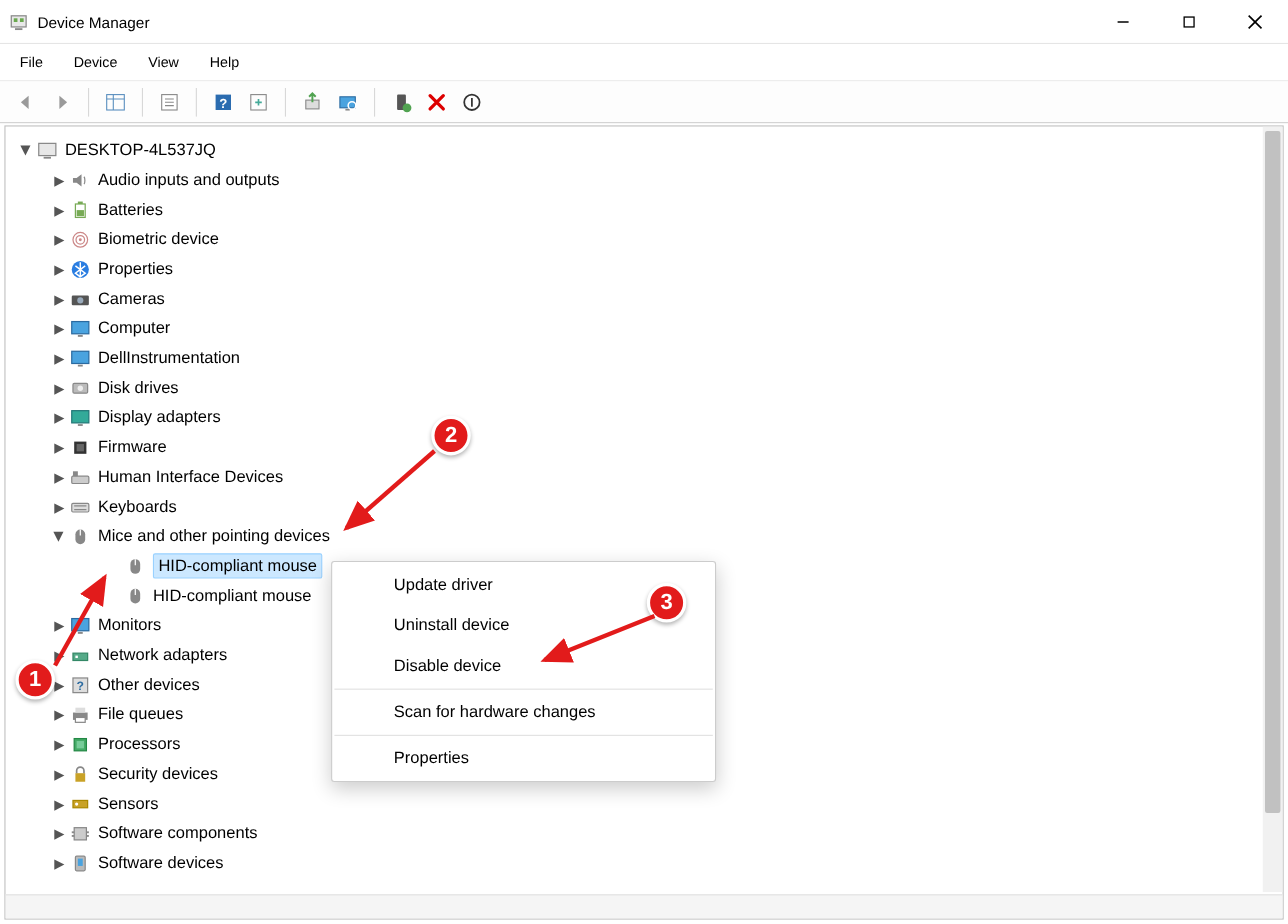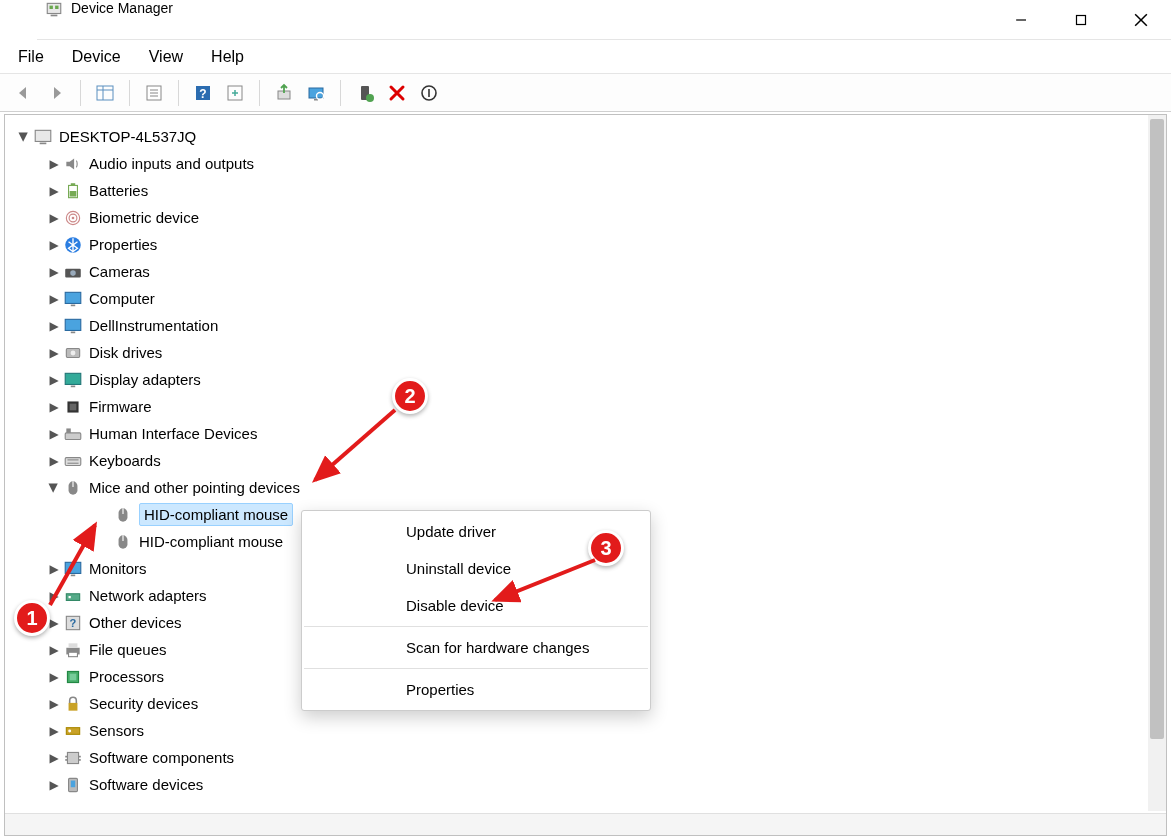--- a/index.html
+++ b/index.html
@@ -11,23 +11,23 @@
     overflow: hidden;
     position: relative;
     font-size: 15px;
     color: #000;
   }
 
   
   .titlebar {
     height: 40px;
     display: flex;
+    align-items: center;
     padding-left: 8px;
     border-bottom: 1px solid #e5e5e5;
-    margin-left: 37px;
   }
   .titlebar .app-icon {
     width: 18px; height: 18px;
     margin-right: 8px;
     display:flex; align-items:center; justify-content:center;
   }
   .titlebar .title { font-size: 14px; }
   .win-controls { margin-left: auto; display:flex; height:100%; }
   .win-btn { width:60px; display:flex; align-items:center; justify-content:center; font-size:14px; }
   .win-btn svg { width:12px; height:12px; }
@@ -35,21 +35,21 @@
 
   
   .menubar {
     height: 34px;
     display:flex;
     align-items:center;
     padding: 0 6px;
     border-bottom: 1px solid #e5e5e5;
     gap: 4px;
   }
-  .menubar .menu { padding: 4px 12px; font-size:16px; }
+  .menubar .menu { padding: 4px 12px; font-size:13px; }
 
   
   .toolbar {
     height: 38px;
     display:flex;
     align-items:center;
     padding: 0 4px;
     border-bottom: 1px solid #d0d0d0;
     gap: 0;
     background: #fdfdfd;
@@ -93,21 +93,21 @@
   .ctxmenu {
     position:absolute;
     background:#fff;
     border:1px solid #ccc;
     box-shadow:0 6px 18px rgba(0,0,0,0.2);
     border-radius:3px;
     padding:2px 0;
     font-size:15px;
     min-width:350px;
   }
-  .ctxitem { padding:10px 56px 10px 56px;margin-left:48px; }
+  .ctxitem { padding:10px 56px 10px 56px; }
   .ctxsep { height:1px; background:#e0e0e0; margin:2px 2px; }
   .ctxitem.bold { font-weight:400; }
 
   
   .marker {
     position:absolute;
     width:36px; height:36px;
     border-radius:50%;
     background:#e21b1b;
     color:#fff;

